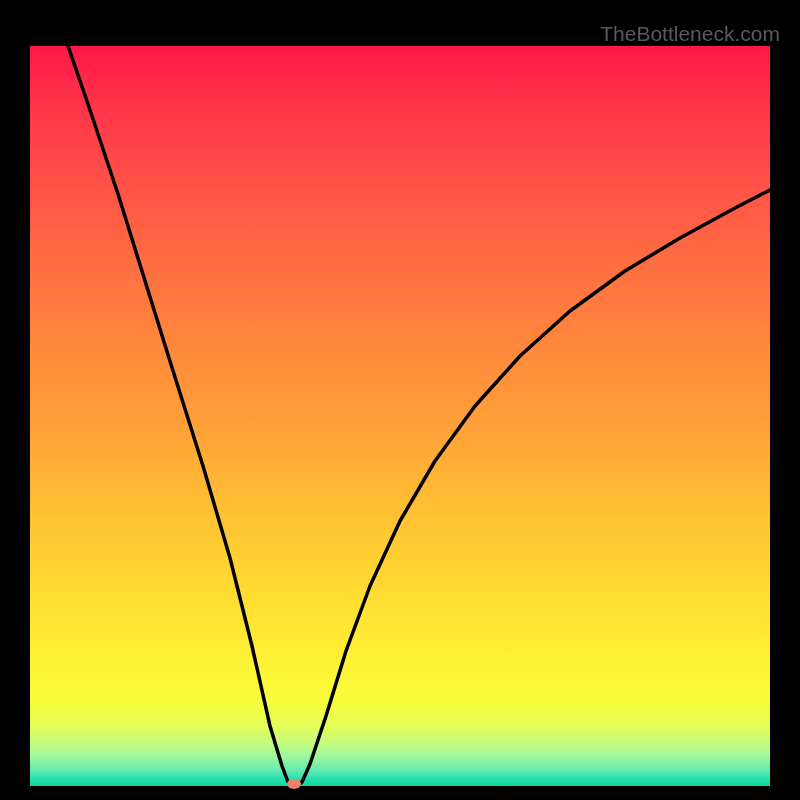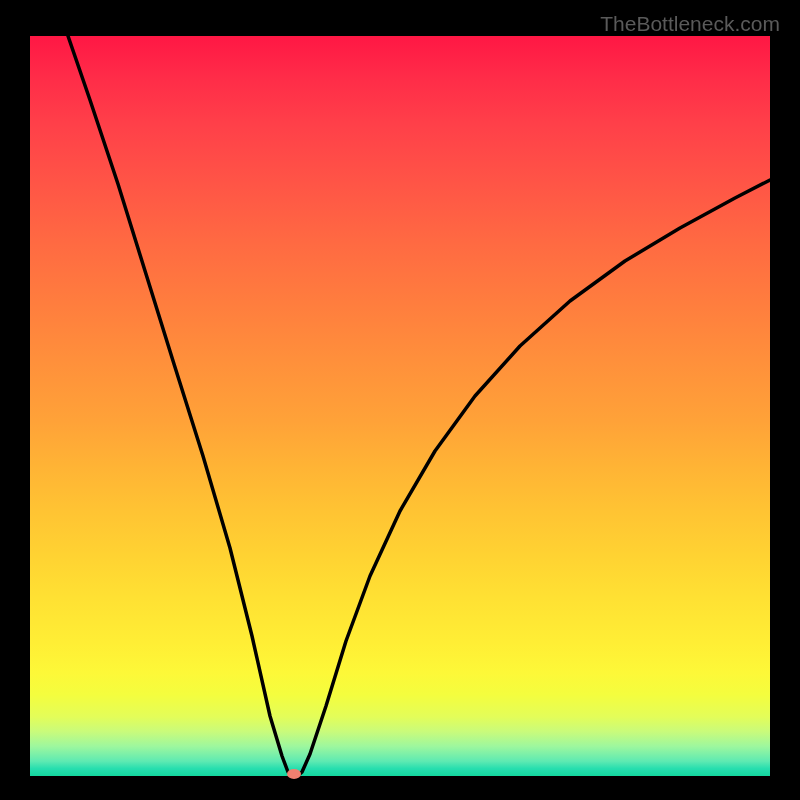--- a/index.html
+++ b/index.html
@@ -9,21 +9,21 @@
     }
     body {
       width: 800px;
       height: 800px;
       background: #000;
       position: relative;
       overflow: hidden;
     }
     .outer-frame {
       position: absolute;
-      top: 6px;
+      top: 16px;
       left: 0;
       width: 800px;
       height: 688px;
       background: #000;
       text-decoration: underline;
     }
     .watermark {
       position: absolute;
       top: 6px;
       right: 20px;

